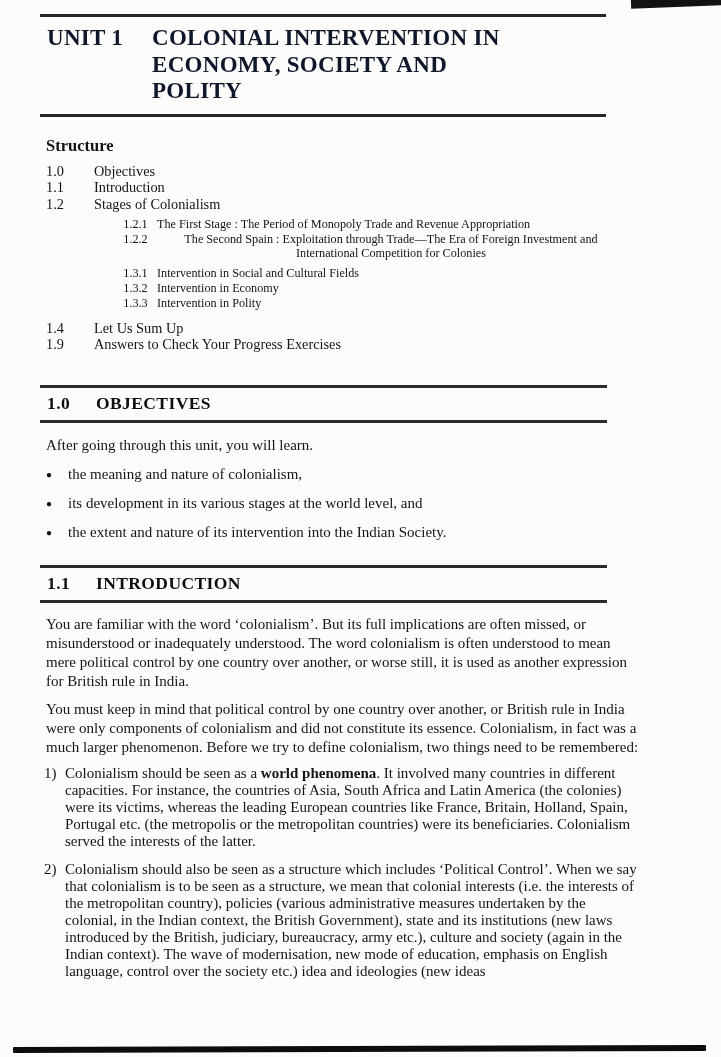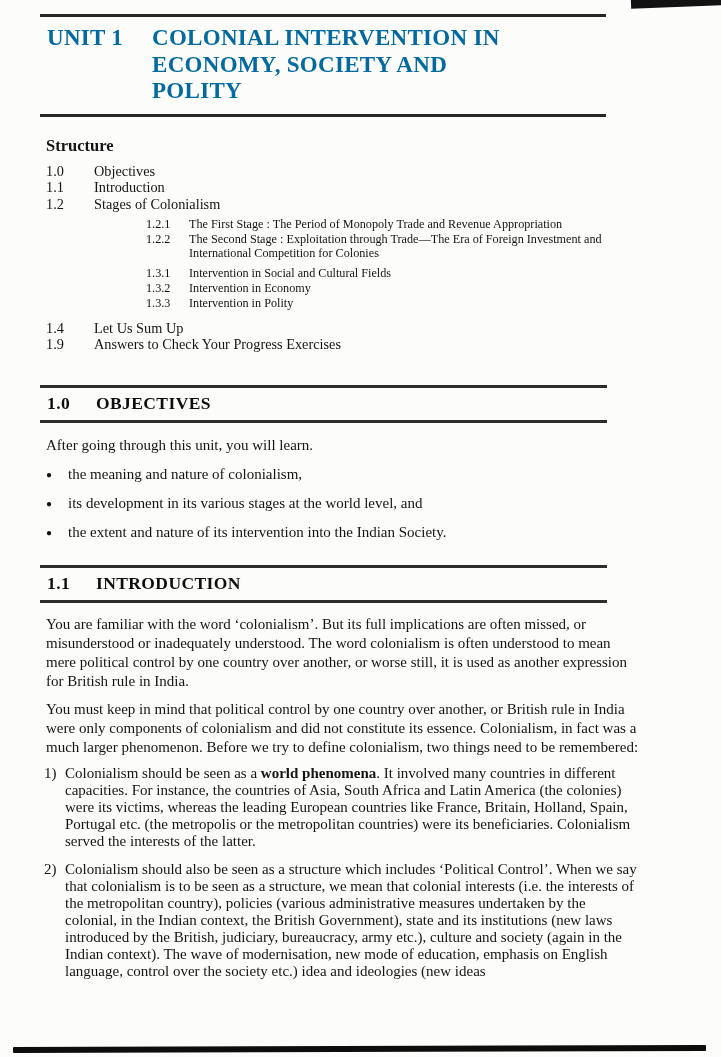--- a/index.html
+++ b/index.html
@@ -14,32 +14,32 @@
 
   
   .scan-bar-top{position:absolute;top:-2px;right:-5px;width:95px;height:9px;background:#121212;transform:rotate(-2.2deg);}
   .scan-bar-bottom{position:absolute;left:13px;right:15px;bottom:5px;height:6px;background:#0d0d0d;transform:rotate(-0.15deg);border-radius:1px;}
 
   .content{padding-top:14px;}
 
   .rule{margin-left:40px;width:566px;height:3px;background:#262626;}
 
   
-  .title-row{display:flex;margin:8px 0 0 47px;font-weight:bold;font-size:23px;line-height:26.5px;letter-spacing:0.3px;color:#0369a1;}
+  .title-row{display:flex;margin:8px 0 0 47px;font-weight:bold;font-size:23px;line-height:26.5px;letter-spacing:0.3px;color:#0f172a;}
   .title-row .unit{width:105px;flex:none;}
   .rule-b{margin-top:9px;}
 
   
   .structure-heading{margin:19px 0 5px 46px;font-size:16.5px;font-weight:bold;}
   .toc{margin-left:46px;}
   .toc-row{display:flex;font-size:14.3px;line-height:14.5px;margin-top:2px;}
   .toc-row.first{margin-top:8px;}
   .toc-row.gap{margin-top:10px;}
   .toc-row .num{width:48px;flex:none;}
-  .toc-sub{margin:7px 0 0 100px;}
+  .toc-sub{margin:7px 0 0 68px;text-align:center;}
   .toc-sub .toc-srow{display:flex;font-size:12.2px;line-height:13.8px;margin-top:1px;}
   .toc-sub .num{width:43px;flex:none;}
   .toc-sub .lbl{max-width:468px;}
   .toc-sub .lbl.nowrap{white-space:nowrap;max-width:none;}
 
   
   .shead{margin-left:40px;width:560px;border-top:3px solid #2c2c2c;border-bottom:3px solid #2c2c2c;
          padding:5px 0 6px 7px;display:flex;align-items:baseline;
          font-weight:bold;font-size:17.5px;letter-spacing:0.4px;color:#0e0e0e;}
   .shead .num{width:49px;flex:none;}
@@ -96,21 +96,21 @@
         <span>Stages of Colonialism</span>
       </div>
 
       <div class="toc-sub">
         <div class="toc-srow">
           <span class="num">1.2.1</span>
           <span class="lbl">The First Stage : The Period of Monopoly Trade and Revenue Appropriation</span>
         </div>
         <div class="toc-srow">
           <span class="num">1.2.2</span>
-          <span class="lbl">The Second Stage : Exploitation through Trade—The Era of Foreign Investment and International Competition for Colonies</span>
+          <span class="lbl">The Second Spain : Exploitation through Trade—The Era of Foreign Investment and International Competition for Colonies</span>
         </div>
       </div>
 
 
       <div class="toc-sub">
         <div class="toc-srow">
           <span class="num">1.3.1</span>
           <span class="lbl">Intervention in Social and Cultural Fields</span>
         </div>
         <div class="toc-srow">

